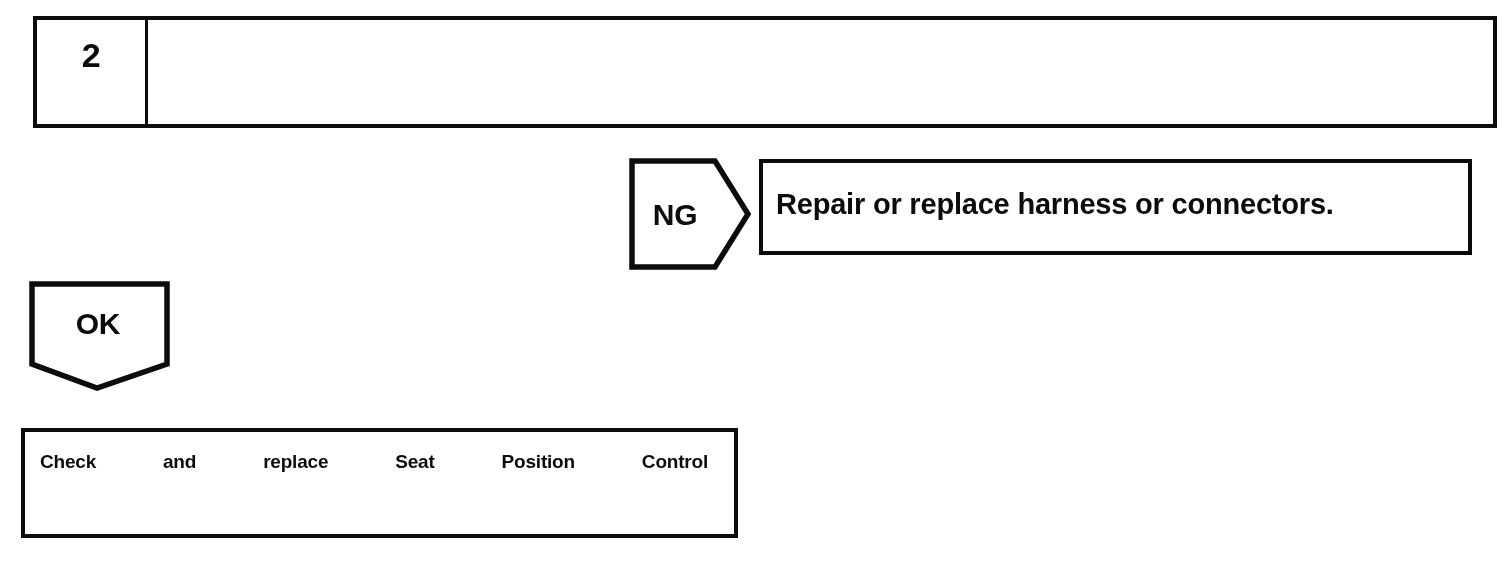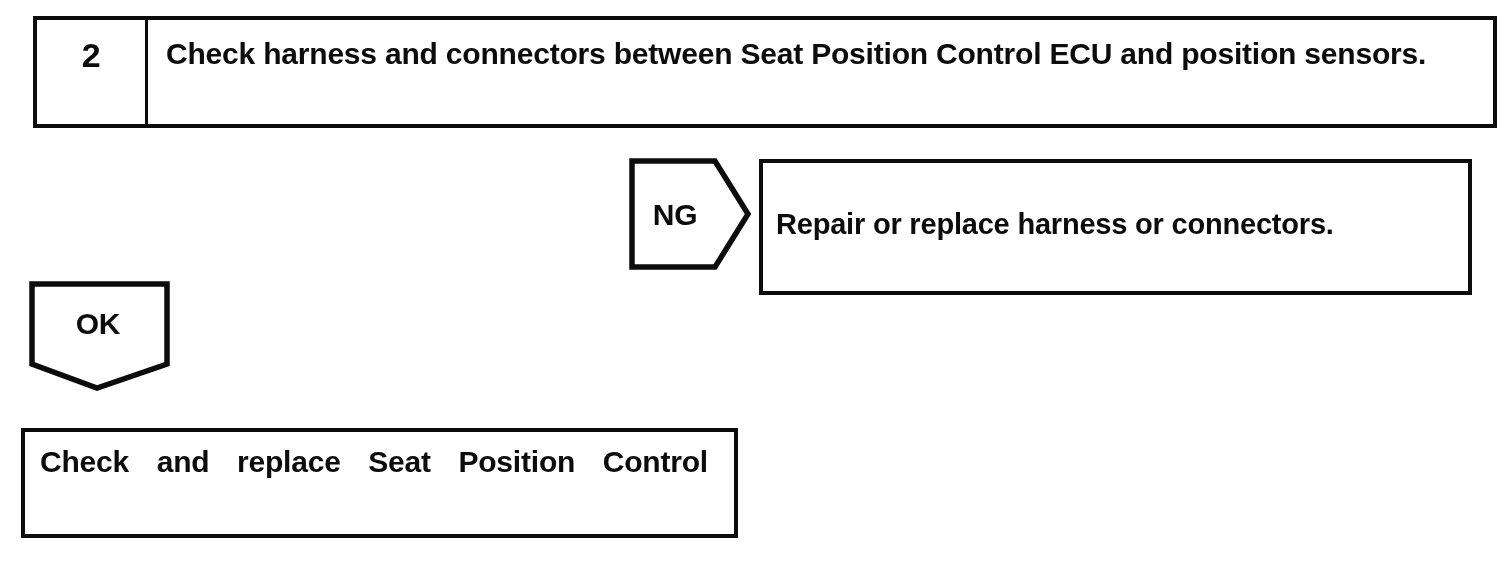--- a/index.html
+++ b/index.html
@@ -78,21 +78,21 @@
     font-weight: bold;
     fill: #0c0c0c;
     letter-spacing: -0.3px;
   }
   
   .ng-action-box {
     position: absolute;
     left: 759px;
     top: 159px;
     width: 713px;
-    height: 136px;
+    height: 96px;
     border: 4px solid #0c0c0c;
     box-sizing: border-box;
     background: #ffffff;
     display: flex;
     align-items: center;
     padding-left: 13px;
     padding-bottom: 6px;
     font-size: 29px;
     font-weight: bold;
     letter-spacing: -0.2px;
@@ -101,40 +101,39 @@
   .ok-action-box {
     position: absolute;
     left: 21px;
     top: 428px;
     width: 717px;
     height: 110px;
     border: 4px solid #0c0c0c;
     box-sizing: border-box;
     background: #ffffff;
     padding: 13px 26px 0 15px;
-    font-size: 30px;
+    font-size: 19px;
     font-weight: bold;
     line-height: 34px;
     letter-spacing: -0.2px;
   }
   .ok-action-line-justified {
     text-align: justify;
     text-align-last: justify;
   }
 </style>
 </head>
 <body>
 
 <div class="canvas">
 
   <div class="step-box">
     <div class="step-num-cell">
       <span>2</span>
     </div>
-    <div class="step-text-cell">Check harness and connectors between Seat Position Control ECU and position sensors.</div>
   </div>
 
   <svg class="ng-connector" viewBox="0 0 126 116" xmlns="http://www.w3.org/2000/svg">
     <polygon class="pentagon-shape" points="4,4 87,4 120,57 87,110 4,110"></polygon>
     <text class="pentagon-label" x="47" y="68" text-anchor="middle">NG</text>
   </svg>
 
   <div class="ng-action-box">
     <span>Repair or replace harness or connectors.</span>
   </div>

